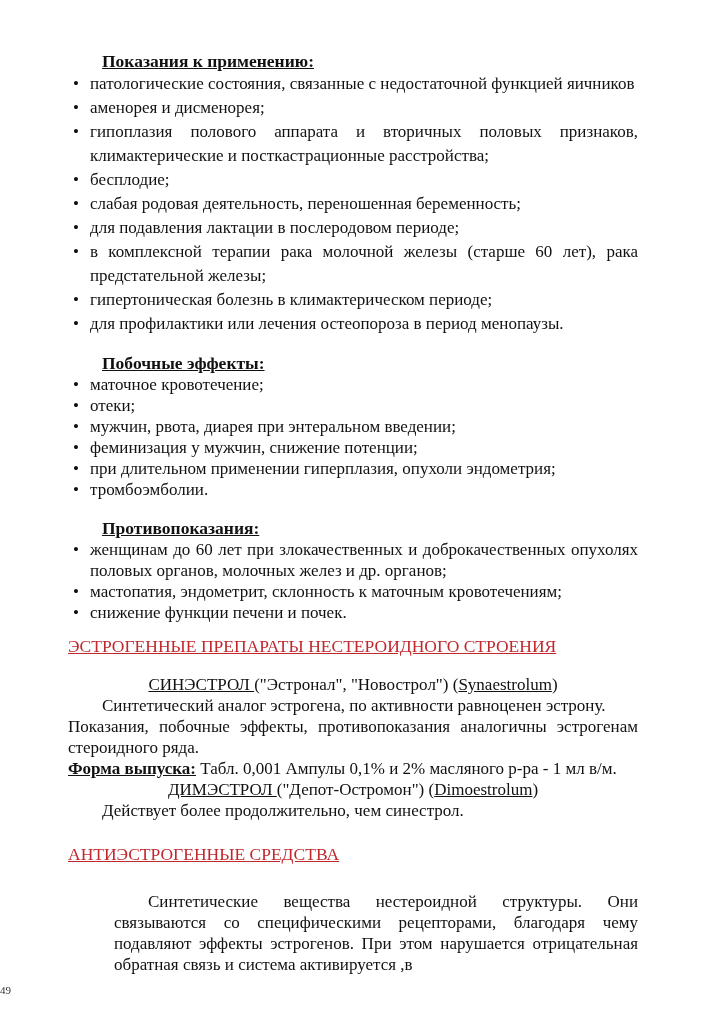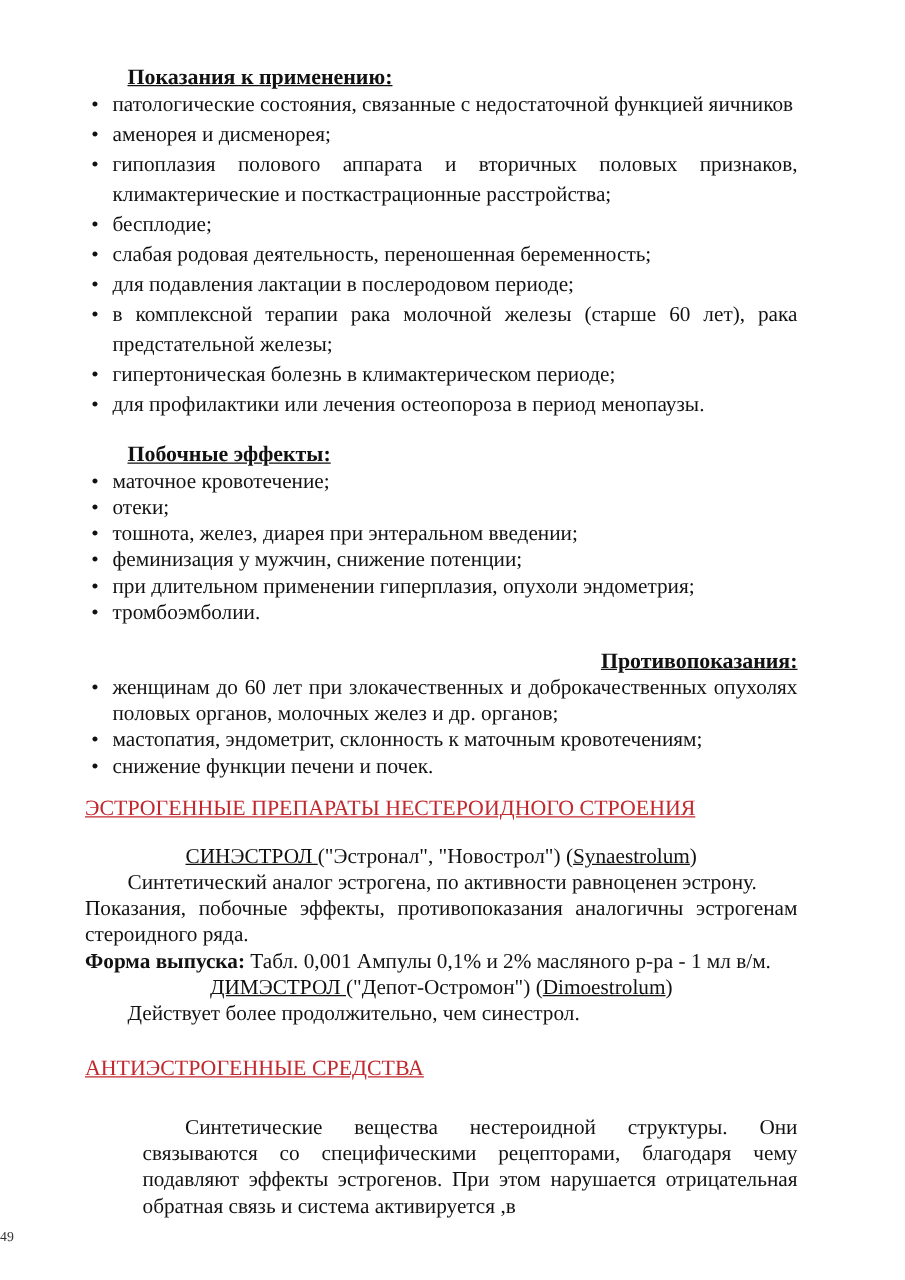--- a/index.html
+++ b/index.html
@@ -16,21 +16,21 @@
   }
   h2, h3, p, ul { margin:0; padding:0; }
 
   .black-head {
     font-size:17.5px; font-weight:bold;
     text-decoration:underline;
     line-height:22px;
     padding-left:34px;
   }
   .mt16 { margin-top:16px; }
-  .mt17 { margin-top:17px;text-align:right; }
+  .mt17 { margin-top:17px; }
 
   ul.bullets { list-style:none; }
   ul.bullets li { display:flex; }
   .bullet-marker { flex:none; width:22px; padding-left:5px; box-sizing:border-box; }
   .li-text { flex:1; text-align:justify; }
   ul.lh24 li { line-height:24px; }
   ul.lh21 li { line-height:21px; }
 
   .red-head {
     font-size:17.5px; font-weight:normal;
@@ -38,21 +38,21 @@
     text-decoration:underline;
     text-align:left;
     line-height:22px;
   }
   .red-head.first { margin-top:12px; }
   .red-head.second { margin-top:22px; }
 
   .drug-title { text-align:center; line-height:21px; }
   .drug-title.mt { margin-top:17px; }
   .u { text-decoration:underline; }
-  .bold-u { font-weight:bold; }
+  .bold-u { font-weight:bold; text-decoration:underline; }
 
   .body-line { line-height:21px; text-align:justify; }
   .indent { text-indent:34px; }
   .para-bottom { margin-top:26px; line-height:21px; text-align:justify; text-indent:34px;margin-left:46px; }
 
   .page-number {
     position:absolute; left:0; right:10px; top:980px;
     text-align:left;
     font-family:Liberation Serif, serif;
     font-size:11px; color:#333333;
@@ -108,21 +108,21 @@
     <li>
         <span class="bullet-marker">•</span>
         <span class="li-text">маточное кровотечение;</span>
       </li>
     <li>
         <span class="bullet-marker">•</span>
         <span class="li-text">отеки;</span>
       </li>
     <li>
         <span class="bullet-marker">•</span>
-        <span class="li-text">тошнота, желез, диарея при энтеральном введении;</span>
+        <span class="li-text">мужчин, рвота, диарея при энтеральном введении;</span>
       </li>
     <li>
         <span class="bullet-marker">•</span>
         <span class="li-text">феминизация у мужчин, снижение потенции;</span>
       </li>
     <li>
         <span class="bullet-marker">•</span>
         <span class="li-text">при длительном применении гиперплазия, опухоли эндометрия;</span>
       </li>
     <li>

